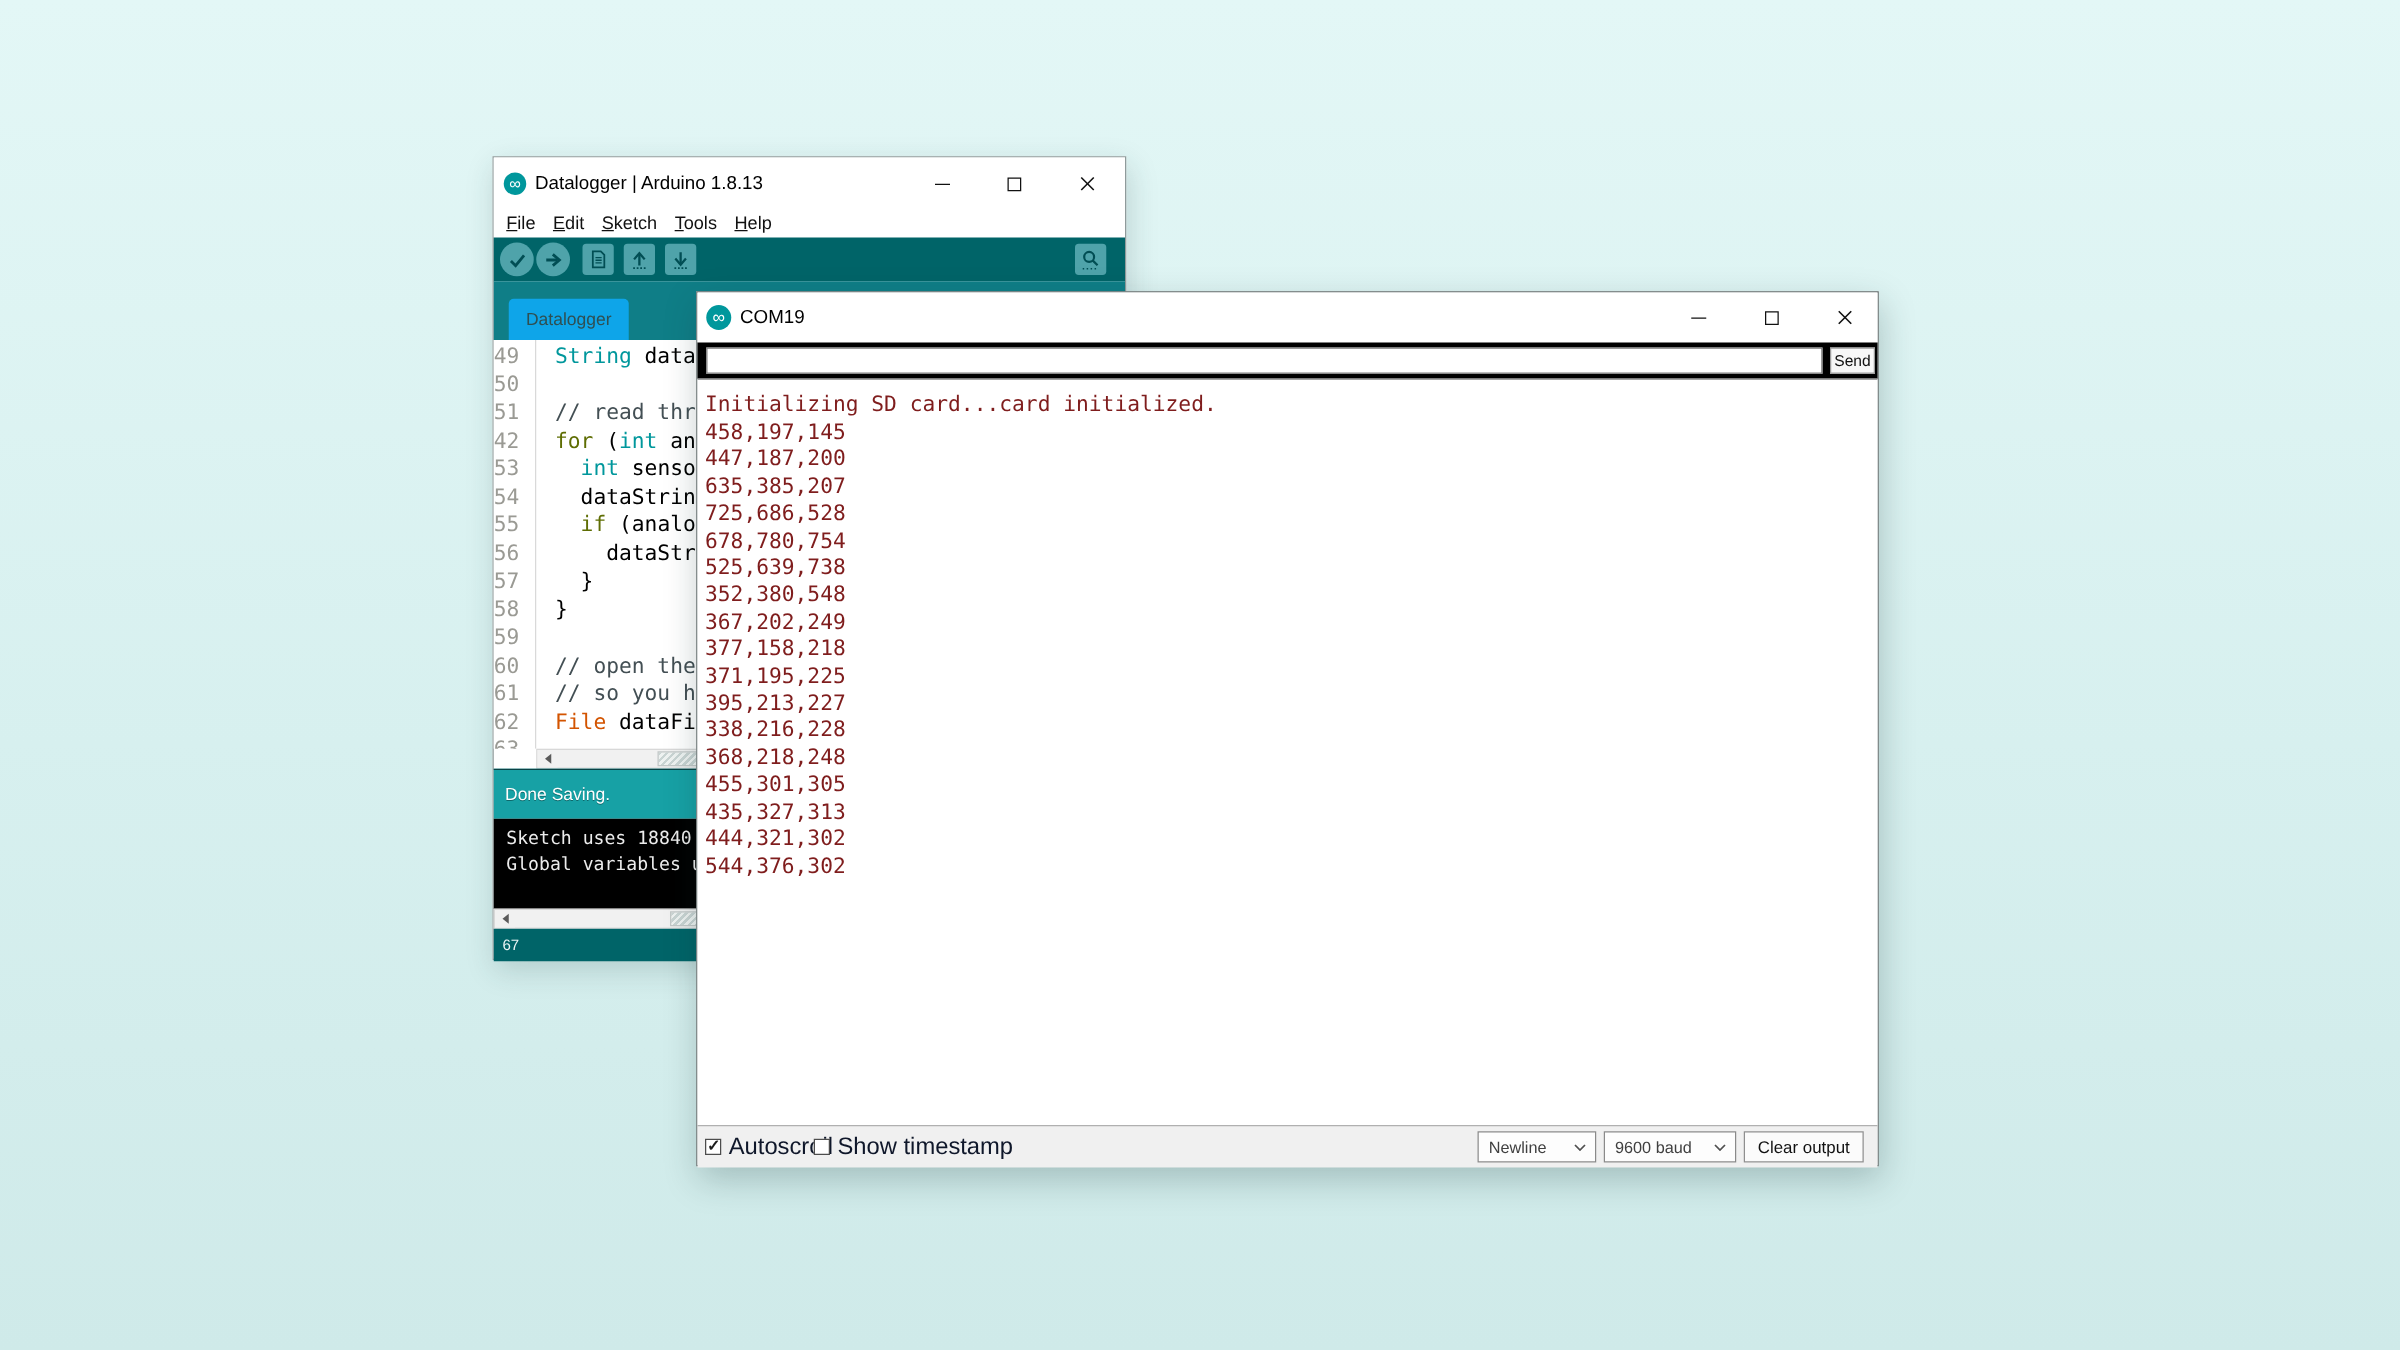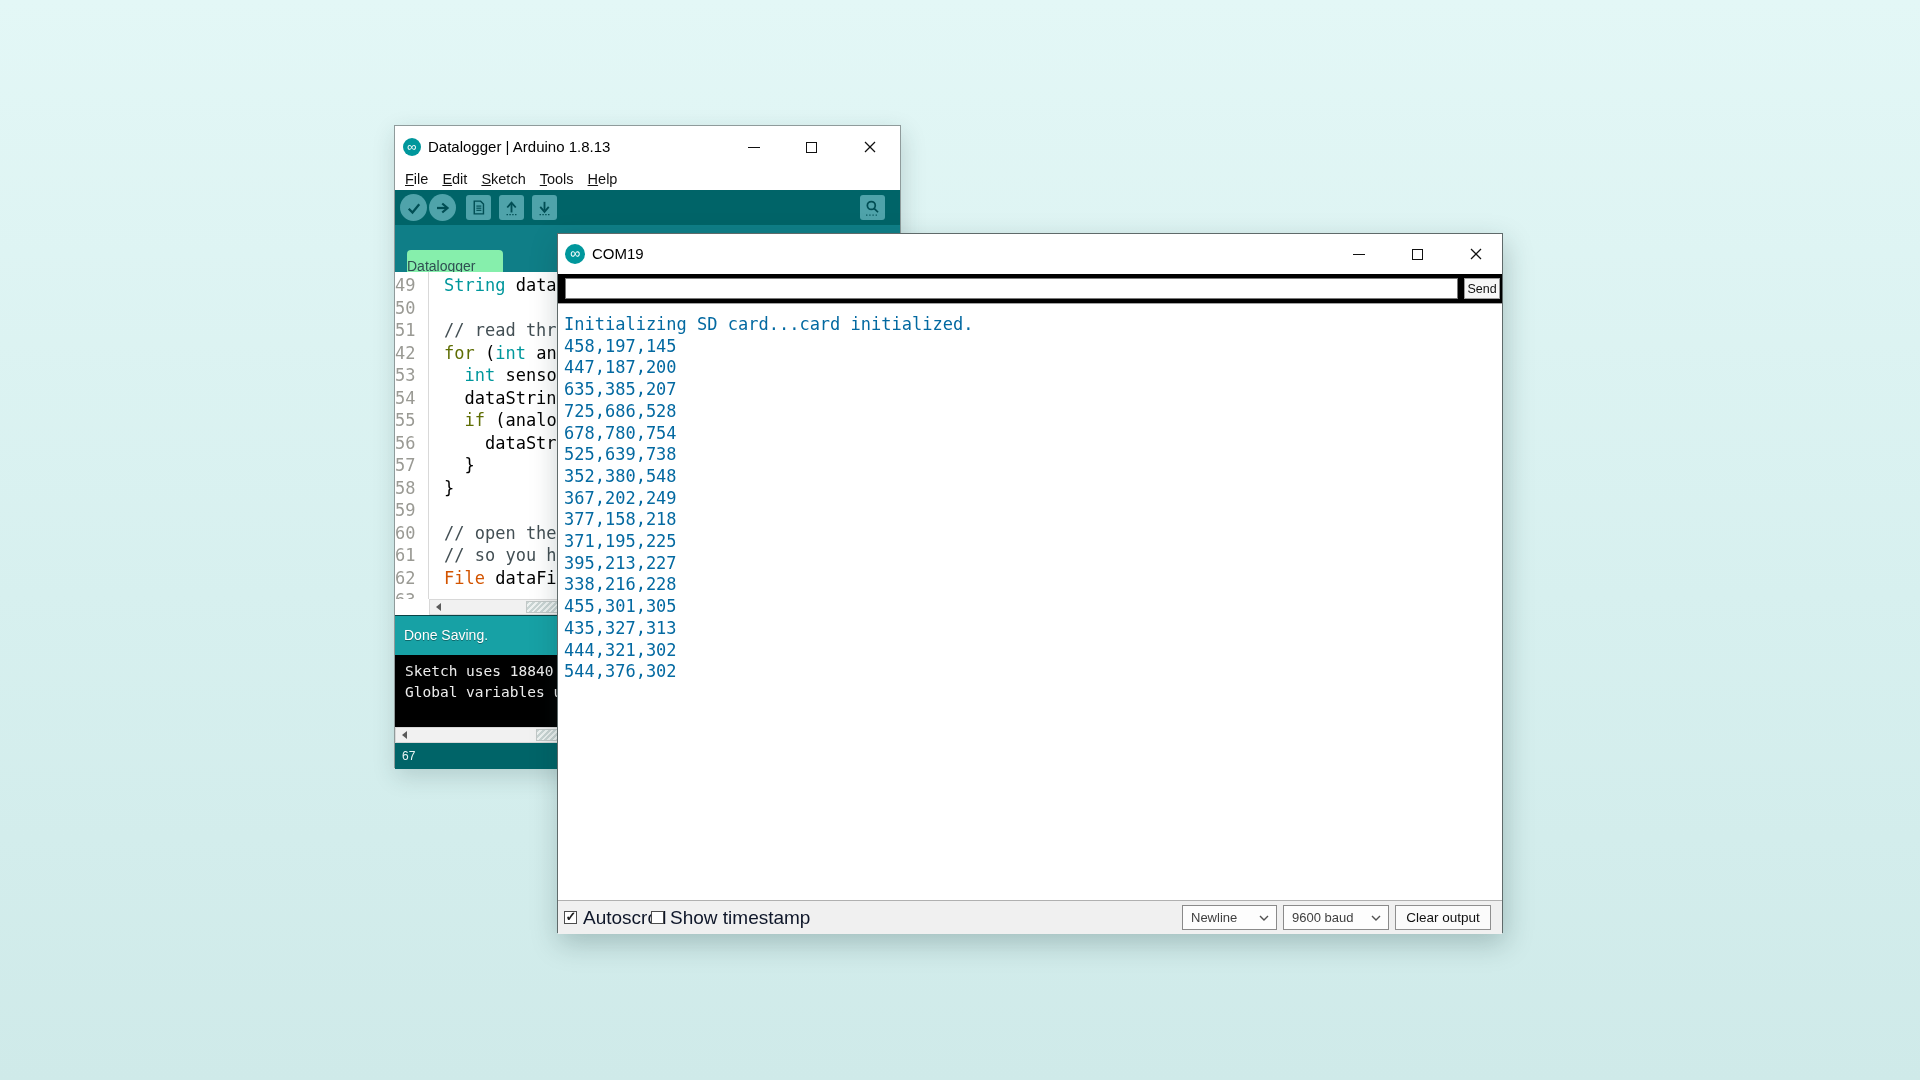--- a/index.html
+++ b/index.html
@@ -32,22 +32,22 @@
   .tbtn { position:absolute; top:4px; width:27px; height:27px; background:#4fa3aa;
     display:flex; align-items:center; justify-content:center; }
   .tbtn.round { border-radius:50%; }
   .tbtn.square { border-radius:3px; width:25px; height:25px; top:5px; }
   .tb-verify { left:5px; } .tb-upload { left:34px; }
   .tb-new { left:71px; } .tb-open { left:104px; } .tb-save { left:137px; }
   .tb-serial { right:15px; left:auto; width:28px; height:28px; border-radius:3px; }
   .tbtn svg { display:block; }
 
   .ide-tabstrip { position:absolute; left:0; top:99px; width:100%; height:47px; background:#0f7e87; }
-  .tab-selected { position:absolute; left:12px; top:14px; width:96px; height:33px; background:#86efac;
-    border-radius:4px 4px 0 0; text-align:left; line-height:33px; font-size:14px; color:#2f4f52;margin-top:11px; }
+  .tab-selected { position:absolute; left:12px; top:14px; width:96px; height:33px; background:#0ea5e9;
+    border-radius:4px 4px 0 0; text-align:center; line-height:33px; font-size:14px; color:#2f4f52; }
 
   .ide-editor { position:absolute; left:0; top:146px; width:100%; height:327px; background:#fff; overflow:hidden; }
   .gutter-bg { position:absolute; left:0; top:0; bottom:0; width:34px; background:#fff; border-right:1px solid #d9d9d9; }
   .code-rows { position:absolute; left:0; top:2px; right:0; }
   .crow { display:flex; height:22.5px; font-family:"DejaVu Sans Mono", monospace; font-size:17px; line-height:22.5px; white-space:pre; }
   .lnum { width:34px; padding-right:22px; text-align:right; color:#9a9a94; flex:none; }
   .ctext { padding-left:15px; }
 
   .hscroll { position:absolute; height:16px; background:#f1f1f1; border:1px solid #d8d8d8; }
   .ide-hscroll { left:34px; right:0; top:473px; }
@@ -79,21 +79,21 @@
 
   .com-inputrow { position:absolute; left:0; top:40px; width:100%; height:29px; background:#000000; }
   .serial-input { position:absolute; left:7px; top:4px; width:893px; height:21px;
     border:1px solid #7a7a7a; background:#fff; font-size:13px; padding:0 5px; outline:none; }
   .send-btn { position:absolute; left:906px; top:4px; width:36px; height:21px;
     background:#f7f7f7; border:1px solid #9c9c9c; font-size:12.5px; color:#111;
     display:flex; align-items:center; justify-content:center; }
 
   .com-output { position:absolute; left:0; top:69px; width:100%; height:597px; background:#fff;
     border-top:1px solid #a3a3a3; padding:10px 0 0 6px; overflow:hidden; }
-  .sline { font-family:"DejaVu Sans Mono", monospace; font-size:17px; line-height:21.7px; color:#0369a1; white-space:pre; }
+  .sline { font-family:"DejaVu Sans Mono", monospace; font-size:17px; line-height:21.7px; color:#7f1d1d; white-space:pre; }
 
   .com-bottombar { position:absolute; left:0; top:666px; width:100%; height:34px; background:#f0f0f0; border-top:1px solid #b0b0b0; }
   .checkbox { position:absolute; top:10px; width:13px; height:13px; background:#fff; border:1px solid #4d4d4d; }
   .checkbox.checked::after { content:"\2713"; position:absolute; left:0.5px; top:-3.5px; font-size:13px; font-weight:bold; color:#1c1c1c; }
   .cb-autoscroll { left:6px; } .cb-timestamp { left:93px; }
   .cb-label { position:absolute; top:0; line-height:34px; font-size:19px; color:#0f172a; }
   .lbl-autoscroll { left:25px; } .lbl-timestamp { left:112px; }
   .combo { position:absolute; top:4px; height:25px; background:#fdfdfd; border:1px solid #8a8a8a; }
   .combo .val { position:absolute; left:8px; top:0; line-height:23px; font-size:13px; color:#404040; }
   .combo .chev { position:absolute; right:7px; top:9px; }
@@ -258,20 +258,21 @@
       <div class="sline">635,385,207</div>
       <div class="sline">725,686,528</div>
       <div class="sline">678,780,754</div>
       <div class="sline">525,639,738</div>
       <div class="sline">352,380,548</div>
       <div class="sline">367,202,249</div>
       <div class="sline">377,158,218</div>
       <div class="sline">371,195,225</div>
       <div class="sline">395,213,227</div>
       <div class="sline">338,216,228</div>
+      <div class="sline">368,218,248</div>
       <div class="sline">455,301,305</div>
       <div class="sline">435,327,313</div>
       <div class="sline">444,321,302</div>
       <div class="sline">544,376,302</div>
     </div>
 
   <div class="com-bottombar">
     <div class="checkbox cb-autoscroll checked"></div>
     <div class="cb-label lbl-autoscroll">Autoscroll</div>
     <div class="checkbox cb-timestamp"></div>

